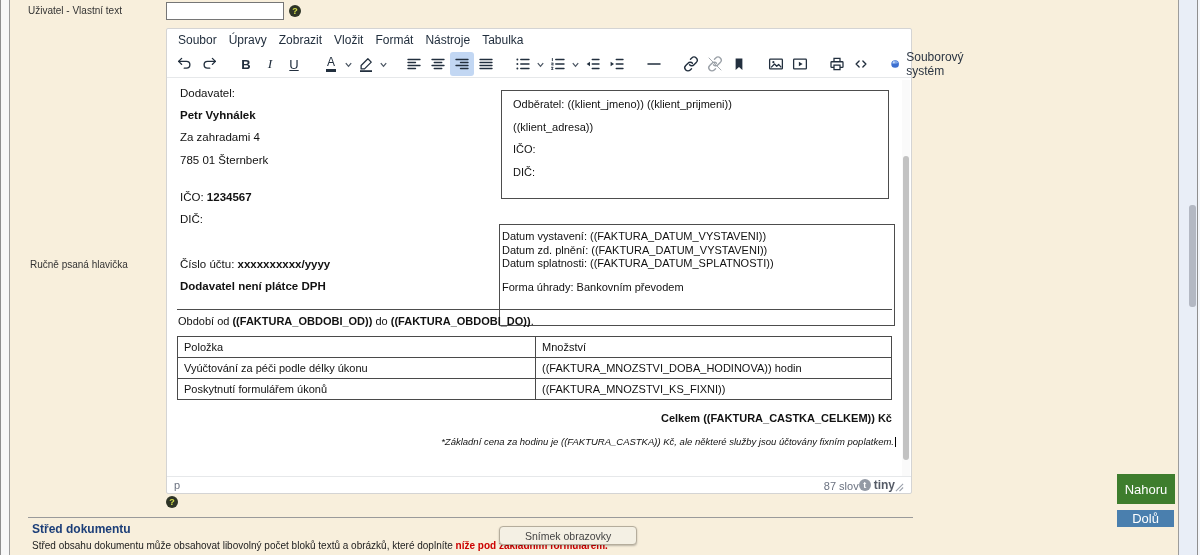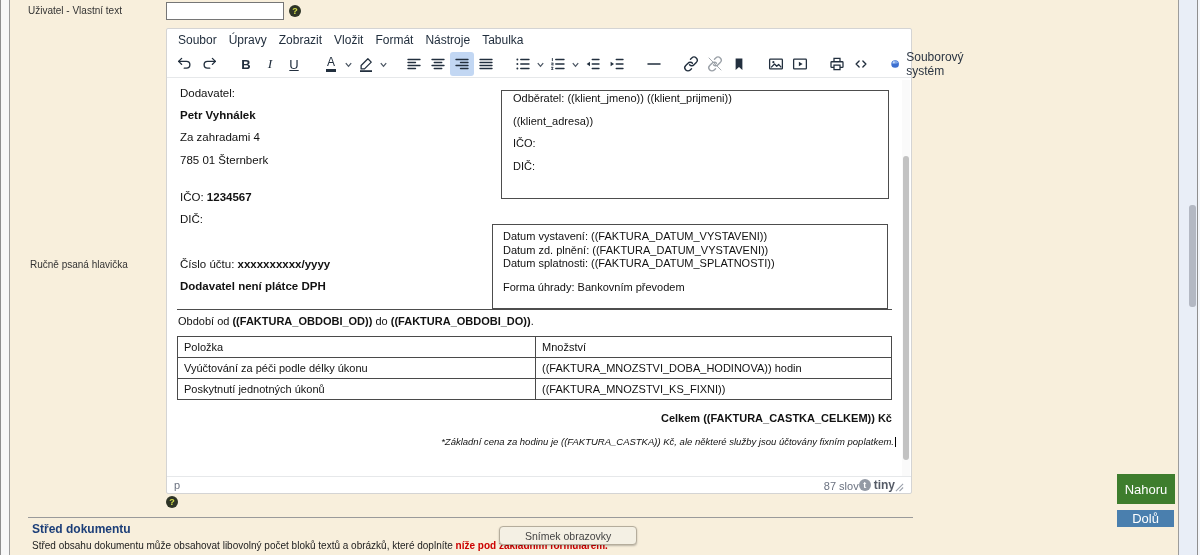--- a/index.html
+++ b/index.html
@@ -51,23 +51,23 @@
   .fc { font-size:12px; line-height:1; border-bottom:3px solid #222f3e; padding:0 1px 1px; }
   .fs-btn { margin-left:auto; margin-right:8px; display:flex; align-items:center; gap:6px;
     font-size:12px; color:#2b3542; cursor:pointer; padding:2px 4px; border-radius:3px; }
 
   
   .content { position:absolute; left:0; top:50px; width:744px; height:399px;
     background:#fff; color:#111; overflow:hidden; cursor:text; }
   .p-doc { position:absolute; white-space:nowrap; font-size:11.5px; }
   .b { font-weight:700; }
   .doc-box { position:absolute; border:1px solid #4d4d4d; font-size:11px; }
-  #box-customer { left:334px; top:11px; width:388px; height:109px; padding:1px 11px; }
+  #box-customer { left:334px; top:11px; width:388px; height:109px; padding:7px 11px; }
   #box-customer p { margin:0 0 9.5px; line-height:13px; }
-  #box-dates { left:325px; top:145px; width:396px; height:85px; padding:5px 10px; border:1px solid #4d4d4d; }
+  #box-dates { left:332px; top:145px; width:396px; height:102px; padding:5px 2px; border:1px solid #4d4d4d; }
   #box-dates p { margin:0; line-height:13.5px; }
   #box-dates .pay { margin-top:10px; }
   .hdr-line { position:absolute; left:10px; top:230px; width:715px; border-top:1px solid #4d4d4d; }
 
   table.items { position:absolute; left:10px; top:257px; width:715px;
     border-collapse:collapse; table-layout:fixed; font-size:11px; }
   table.items th, table.items td { border:1px solid #4a4a4a; font-weight:400;
     text-align:left; padding:3px 6px; height:21px; }
   table.items col.c1 { width:358px; }
 
@@ -348,21 +348,21 @@
         <tbody>
             <tr>
           <th>Položka</th>
           <th>Množství</th>
         </tr>
         <tr>
           <td>Vyúčtování za péči podle délky úkonu</td>
           <td>((FAKTURA_MNOZSTVI_DOBA_HODINOVA)) hodin</td>
         </tr>
         <tr>
-          <td>Poskytnutí jednotných úkonů</td>
+          <td>Poskytnutí formulářem úkonů</td>
           <td>((FAKTURA_MNOZSTVI_KS_FIXNI))</td>
         </tr>
       </tbody>
         </table>
 
       <p class="p-doc" id="doc-total">Celkem  ((FAKTURA_CASTKA_CELKEM)) Kč</p>
       <p class="p-doc" id="doc-footnote"><span>*Základní cena za hodinu je ((FAKTURA_CASTKA)) Kč, ale některé služby jsou účtovány fixním poplatkem.</span><span class="caret"></span></p>
     </div>
 
     <div class="ed-scroll">

